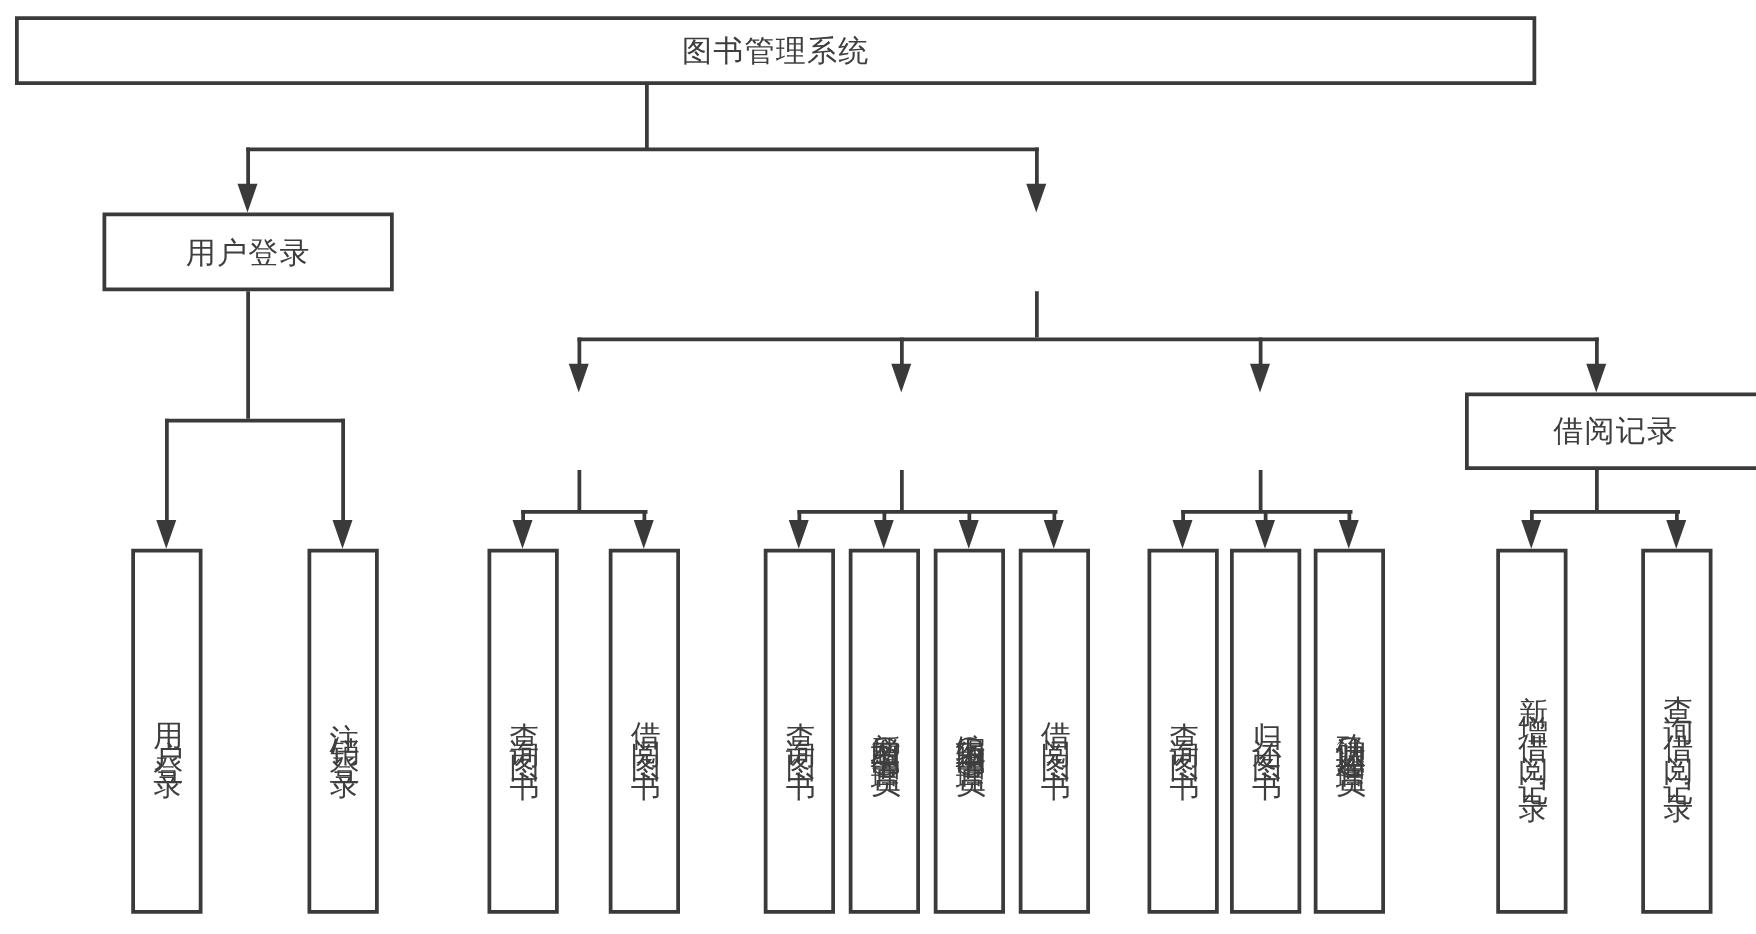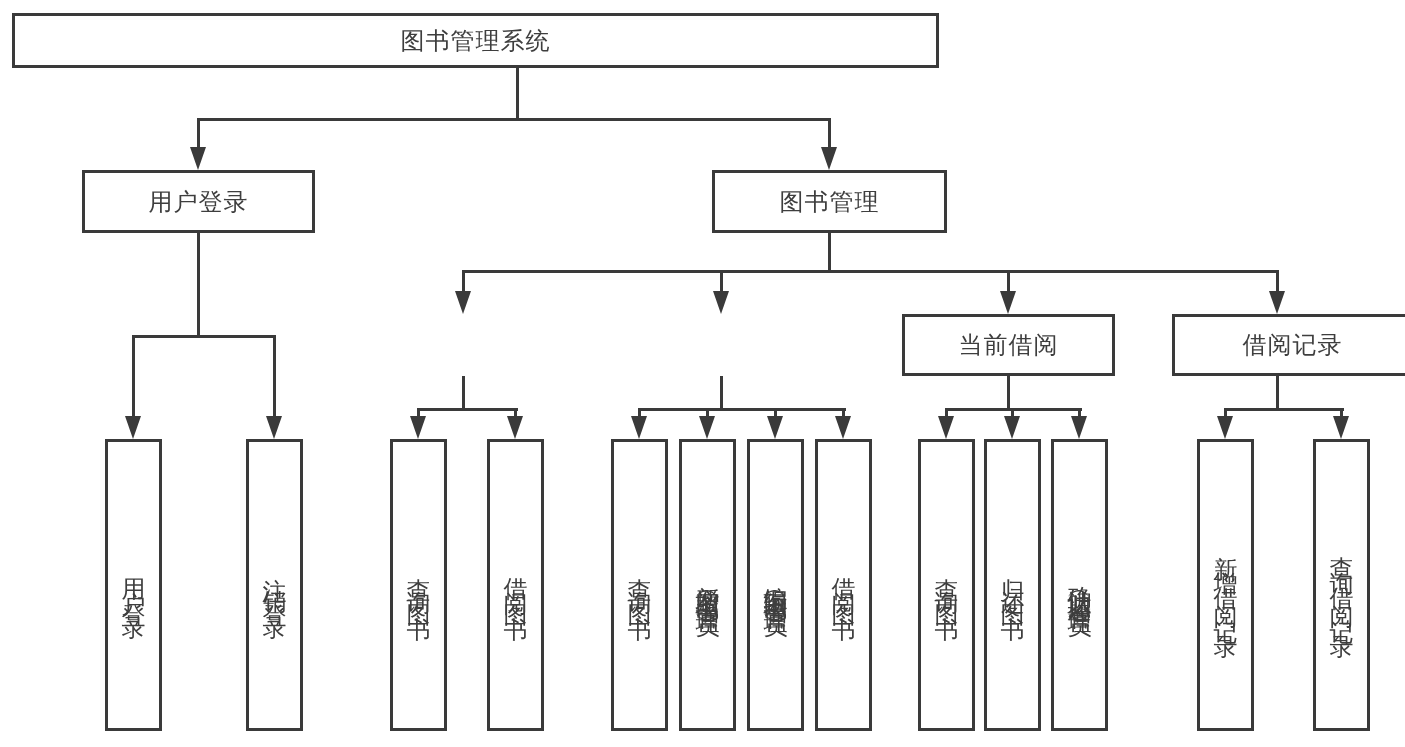--- a/index.html
+++ b/index.html
@@ -51,34 +51,28 @@
     font-size:19px;
     color:#9c9c9c;
     white-space:nowrap;
   }
 </style>
 </head>
 <body>
 
 <div id="canvas">
 
-  <div class="box" style="left:12px;top:13px;width:927px;height:55px;">
+  <div class="box" style="left:12px;top:13px;width:1217px;height:55px;">
     <span class="hlabel">图书管理系统</span>
   </div>
 
   <div class="box" style="left:82px;top:170px;width:233px;height:63px;">
     <span class="hlabel">用户登录</span>
   </div>
-  <div class="box" style="left:712px;top:170px;width:235px;height:63px;">
-    <span class="hlabel">图书管理</span>
-  </div>
 
-  <div class="box" style="left:902px;top:314px;width:213px;height:62px;">
-    <span class="hlabel">当前借阅</span>
-  </div>
   <div class="box" style="left:1172px;top:314px;width:241px;height:62px;">
     <span class="hlabel">借阅记录</span>
   </div>
 
   <div class="box" style="left:105px;top:439px;width:57px;height:292px;">
     <span class="vlabel">用户登录</span>
   </div>
   <div class="box" style="left:246px;top:439px;width:57px;height:292px;">
     <span class="vlabel">注销登录</span>
   </div>

